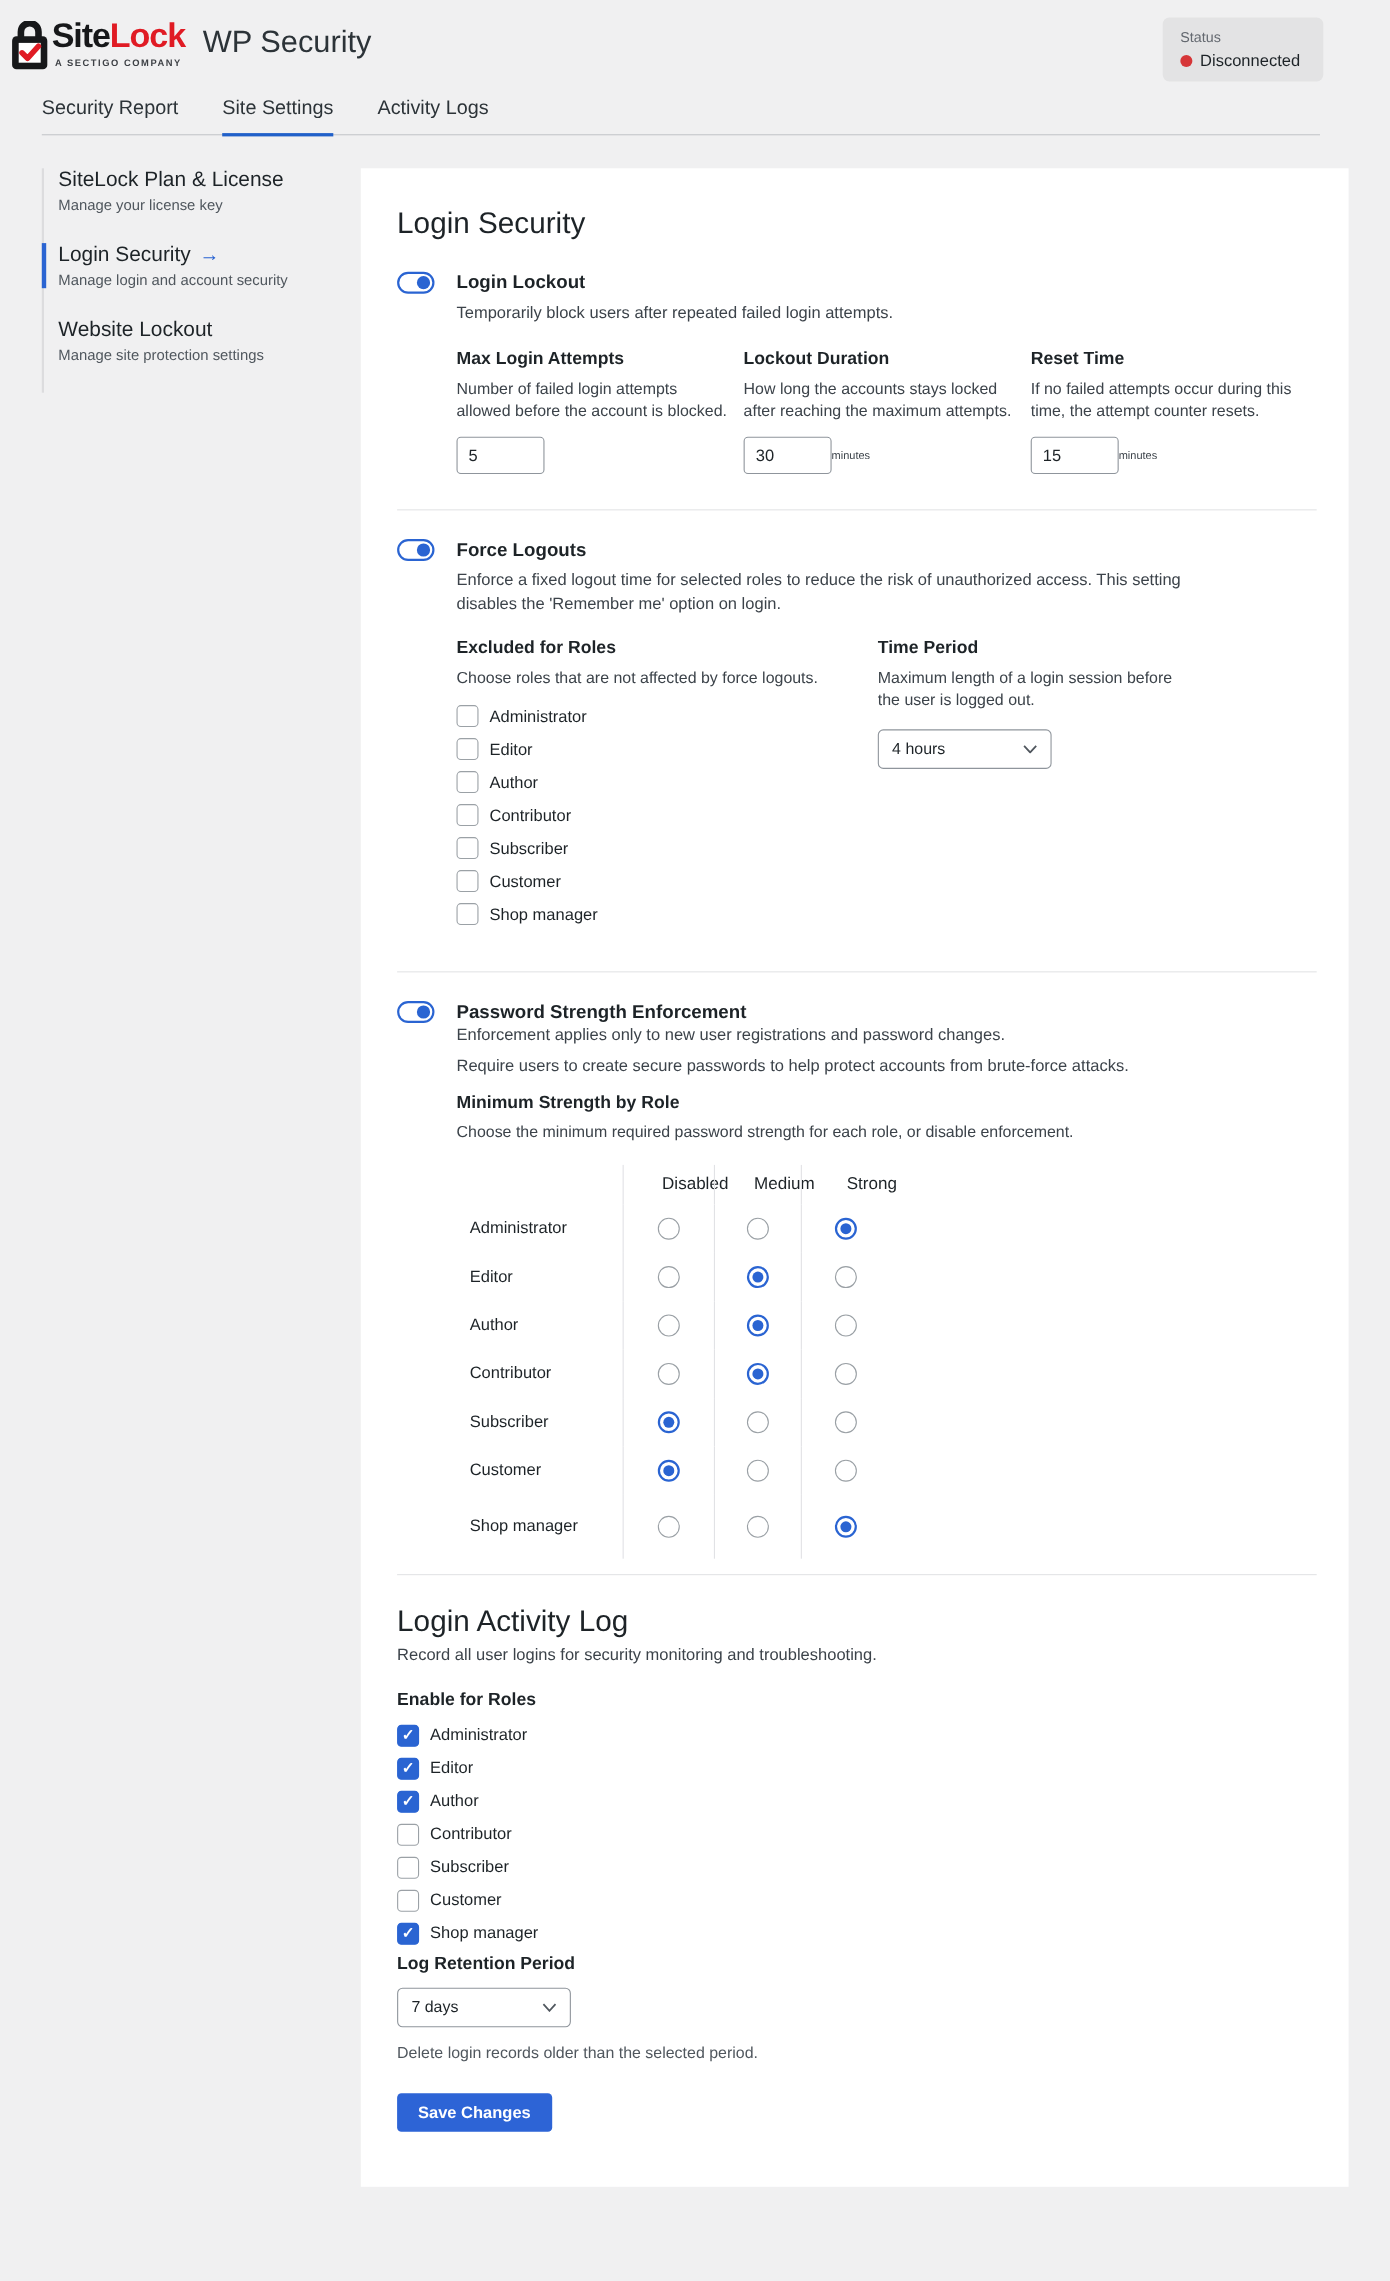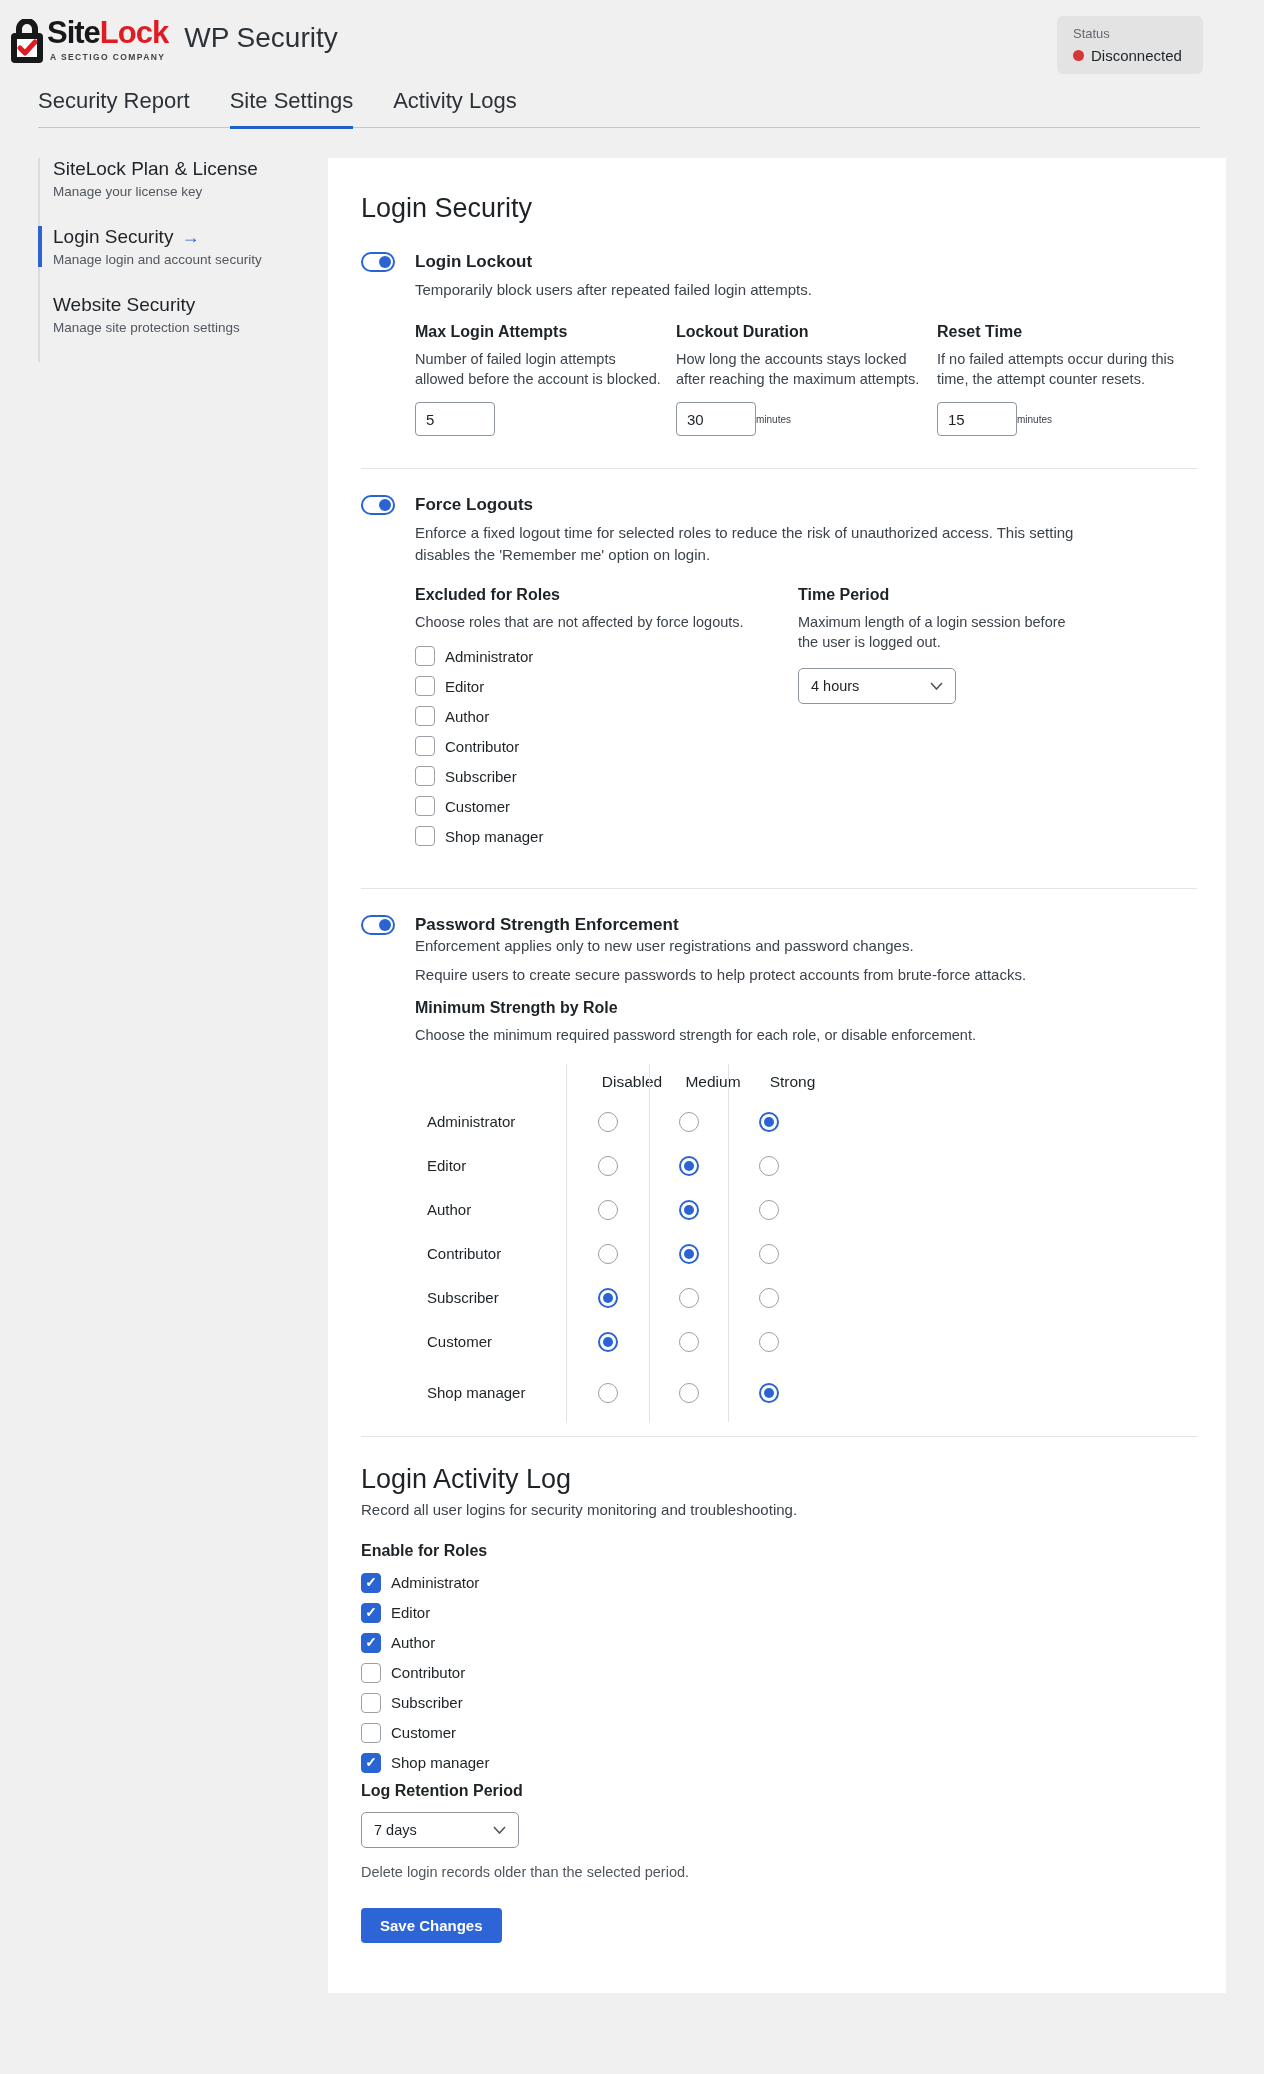--- a/index.html
+++ b/index.html
@@ -20,21 +20,21 @@
   .brand-lock { color:#e01b24; }
   .brand-tagline { font-size:8.5px; font-weight:bold; letter-spacing:1.4px; color:#3f4247; margin-top:2px; text-align:center; }
   .app-title { font-size:28px; font-weight:500; color:#2c3338; margin-left:16px; margin-top:6px; }
   .status-box { background:#e3e3e4; border-radius:6px; padding:10px 16px; min-width:146px; }
   .status-label { font-size:13px; color:#646970; }
   .status-row { display:flex; align-items:center; margin-top:6px; }
   .status-dot { width:11px; height:11px; border-radius:50%; background:#d63638; margin-right:7px; }
   .status-value { font-size:15px; color:#1d2327; }
   
   .tabs { display:flex; gap:40px; margin:14px 64px 0 38px; border-bottom:1px solid #c5c7ca; }
-  .tab { font-size:22px; color:#2c3338; padding-bottom:12px; border-bottom:3px solid transparent; margin-bottom:-2px; cursor:pointer; }
+  .tab { font-size:18px; color:#2c3338; padding-bottom:12px; border-bottom:3px solid transparent; margin-bottom:-2px; cursor:pointer; }
   .tab.active { border-bottom-color:#2160c9; font-weight:500; }
   
   .content { display:flex; align-items:flex-start; padding:30px 64px 39px 38px; }
   .sidebar { width:252px; flex:none; border-left:2px solid #dcdcde; }
   .side-item { padding:0 0 0 13px; margin-bottom:27px; cursor:pointer; }
   .side-item.active { margin-left:-2px; border-left:4px solid #2a64d2; padding-left:11px; }
   .side-title { font-size:19px; color:#1d2327; }
   .side-arrow { color:#2a64d2; margin-left:8px; font-size:18px; }
   .side-sub { font-size:13.5px; color:#50575e; margin-top:4px; }
   .card { flex:1; margin-left:38px; background:#fff; padding:34px 29px 50px 33px; }
@@ -128,21 +128,21 @@
   <div class="sidebar">
     <div class="side-item">
       <div class="side-title">SiteLock Plan &amp; License</div>
       <div class="side-sub">Manage your license key</div>
     </div>
     <div class="side-item active">
       <div class="side-title"><span>Login Security</span><span class="side-arrow">→</span></div>
       <div class="side-sub">Manage login and account security</div>
     </div>
     <div class="side-item">
-      <div class="side-title">Website Security</div>
+      <div class="side-title">Website Lockout</div>
       <div class="side-sub">Manage site protection settings</div>
     </div>
   </div>
 
   <div class="card">
     <h1 class="page-title">Login Security</h1>
 
     <div class="setting-row">
       <span class="toggle on"></span>
       <div class="sec-title">Login Lockout</div>

